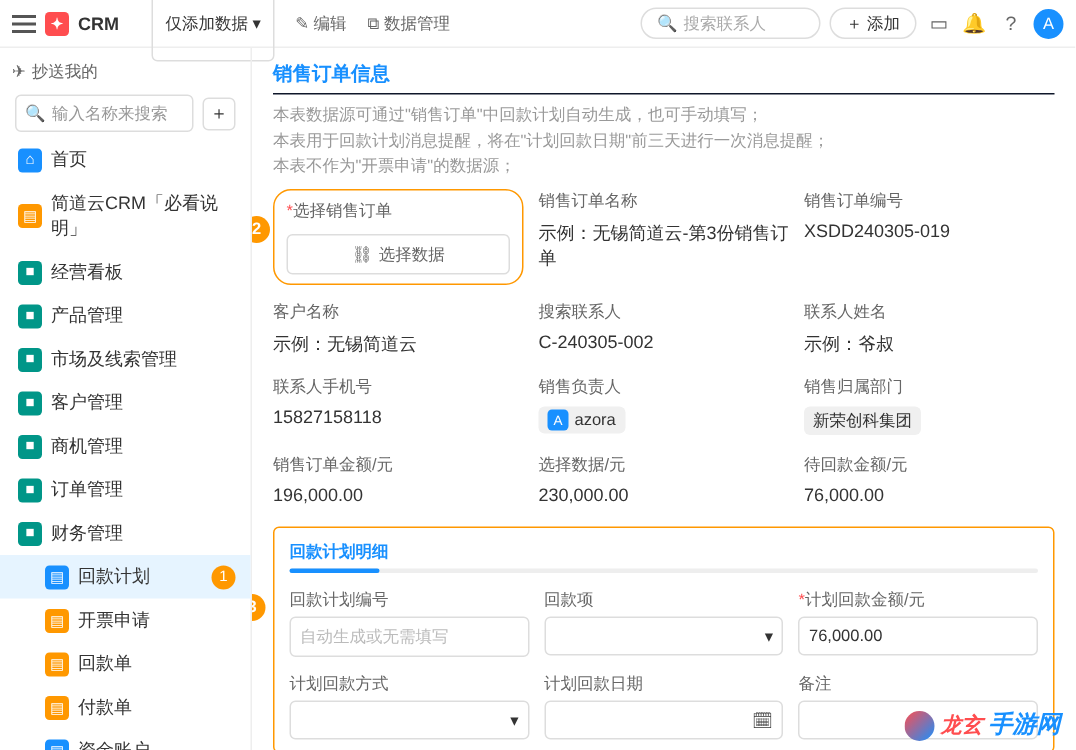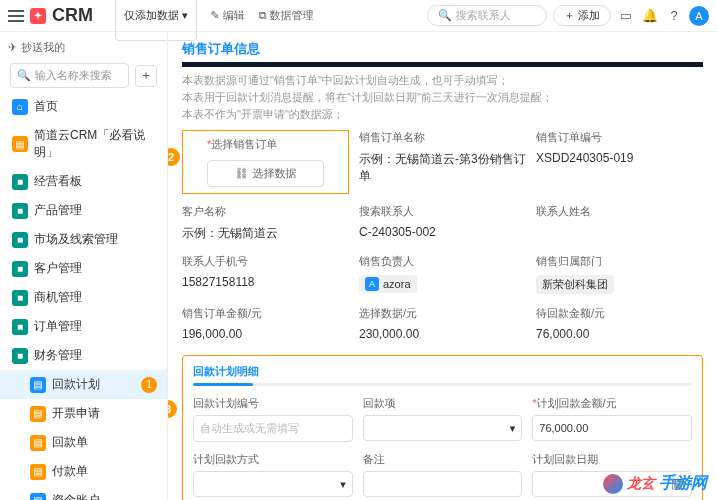--- a/index.html
+++ b/index.html
@@ -1,21 +1,21 @@
 <!DOCTYPE html>
 <html><head>
 <meta charset="utf-8">
 <style>
 * { box-sizing: border-box; margin: 0; padding: 0; }
 body { font-family: -apple-system, "PingFang SC", "Microsoft YaHei", sans-serif; font-size: 12px; color: #333; background: #fff; width: 717px; height: 500px; overflow: hidden; position: relative; }
 .topbar { height: 32px; display: flex; align-items: center; padding: 0 8px; border-bottom: 1px solid #eee; gap: 6px; }
 .menu-icon { width: 16px; height: 16px; display: flex; flex-direction: column; justify-content: center; gap: 3px; cursor: pointer; }
 .menu-icon span { height: 2px; background: #555; }
 .logo-icon { width: 16px; height: 16px; background: #ff4d4f; border-radius: 3px; display: flex; align-items: center; justify-content: center; color: #fff; font-size: 10px; font-weight: bold; }
-.app-title { font-weight: 600; font-size: 18px; }
+.app-title { font-weight: 600; font-size: 12px; }
 .spacer { flex: 1; }
 .add-mode-btn { display: flex; align-items: center; gap: 3px; border: 1px solid #ddd; border-radius: 4px; padding: 17px 8px; font-size: 11px; cursor: pointer; }
 .top-link { display: flex; align-items: center; gap: 3px; font-size: 11px; color: #666; cursor: pointer; margin-left: 8px; }
 .search-box { display: flex; align-items: center; gap: 4px; border: 1px solid #ddd; border-radius: 12px; padding: 2px 10px; font-size: 11px; color: #aaa; min-width: 120px; }
 .add-btn { display: flex; align-items: center; gap: 3px; border: 1px solid #ddd; border-radius: 12px; padding: 2px 10px; font-size: 11px; cursor: pointer; }
 .top-icon { width: 18px; height: 18px; display: flex; align-items: center; justify-content: center; color: #666; cursor: pointer; font-size: 13px; }
 .avatar { width: 20px; height: 20px; border-radius: 50%; background: #1890ff; color: #fff; display: flex; align-items: center; justify-content: center; font-size: 11px; cursor: pointer; }
 .subline { display: flex; align-items: center; padding: 4px 8px; gap: 4px; color: #666; font-size: 11px; }
 .layout { display: flex; height: calc(500px - 32px); }
 .sidebar { width: 168px; border-right: 1px solid #eee; display: flex; flex-direction: column; padding: 4px 0; overflow-y: auto; }
@@ -27,28 +27,28 @@
 .side-item.active { background: #e6f4ff; }
 .side-item.indent { padding-left: 30px; }
 .side-icon { width: 16px; height: 16px; border-radius: 3px; display: flex; align-items: center; justify-content: center; font-size: 10px; color: #fff; flex-shrink: 0; }
 .ic-home { background: #1890ff; }
 .ic-doc { background: #ff9800; }
 .ic-folder { background: #009688; color: #fff; }
 .ic-blue { background: #1890ff; }
 .ic-orange { background: #ff9800; }
 .badge-num { position: absolute; right: 10px; width: 16px; height: 16px; border-radius: 50%; background: #ff9800; color: #fff; display: flex; align-items: center; justify-content: center; font-size: 10px; }
 .main { flex: 1; overflow: auto; padding: 8px 14px 60px; position: relative; }
-.section-title { color: #1890ff; font-size: 13px; font-weight: 600; padding-bottom: 4px; border-bottom: 5px solid #0f172a; margin-bottom: 6px; }
+.section-title { color: #1890ff; font-size: 13px; font-weight: 600; padding-bottom: 4px; border-bottom: 1px solid #0f172a; margin-bottom: 6px; }
 .desc { color: #999; font-size: 11px; margin-bottom: 2px; }
 .form-grid { display: grid; grid-template-columns: repeat(3, 1fr); gap: 10px; margin-top: 8px; position: relative; }
 .field { display: flex; flex-direction: column; gap: 4px; }
 .field-label { font-size: 11px; color: #666; }
 .field-label .req { color: #ff4d4f; }
 .field-val { font-size: 12px; color: #333; padding: 2px 0; }
-.highlight-box { border: 1px solid #ff9800; border-radius: 0; padding: 6px 24px; }
+.highlight-box { border: 1px solid #ff9800; border-radius: 12px; padding: 6px 8px; }
 .select-btn { border: 1px solid #ddd; border-radius: 4px; padding: 5px 8px; text-align: center; font-size: 11px; color: #666; cursor: pointer; margin-top: 4px; display: flex; align-items: center; justify-content: center; gap: 4px; }
 .user-chip { display: inline-flex; align-items: center; gap: 4px; background: #f0f0f0; border-radius: 4px; padding: 2px 6px; font-size: 11px; }
 .user-chip .ava { width: 14px; height: 14px; border-radius: 3px; background: #1890ff; color: #fff; display: flex; align-items: center; justify-content: center; font-size: 9px; }
 .circle-marker { position: absolute; width: 18px; height: 18px; border-radius: 50%; background: #ff9800; color: #fff; display: flex; align-items: center; justify-content: center; font-size: 11px; font-weight: bold; z-index: 10; }
 .detail-box { border: 1px solid #ff9800; border-radius: 4px; padding: 8px 10px; margin-top: 12px; position: relative; }
 .detail-title { color: #1890ff; font-size: 11px; font-weight: 600; margin-bottom: 4px; }
 .progress-line { height: 3px; background: #eee; border-radius: 2px; margin-bottom: 10px; }
 .progress-line .bar { height: 100%; width: 12%; background: #1890ff; border-radius: 2px; }
 .input { border: 1px solid #ddd; border-radius: 4px; padding: 5px 6px; font-size: 11px; color: #333; min-height: 26px; display: flex; align-items: center; justify-content: space-between; }
 .input.placeholder { color: #bbb; }
@@ -198,20 +198,21 @@
       <div class="field">
         <div class="field-label">客户名称</div>
         <div class="field-val">示例：无锡简道云</div>
       </div>
       <div class="field">
         <div class="field-label">搜索联系人</div>
         <div class="field-val">C-240305-002</div>
       </div>
       <div class="field">
         <div class="field-label">联系人姓名</div>
+        <div class="field-val">示例：爷叔</div>
       </div>
 
       <div class="field">
         <div class="field-label">联系人手机号</div>
         <div class="field-val">15827158118</div>
       </div>
       <div class="field">
         <div class="field-label">销售负责人</div>
         <div class="field-val">
           <span class="user-chip">
@@ -262,30 +263,30 @@
           <div class="input">76,000.00</div>
         </div>
         <div class="field">
           <div class="field-label">计划回款方式</div>
           <div class="input">
               <span></span>
               <span>▾</span>
             </div>
         </div>
         <div class="field">
-          <div class="field-label">备注</div>
-          <div class="input"></div>
-        </div>
-        <div class="field">
           <div class="field-label">计划回款日期</div>
           <div class="input">
               <span></span>
               <span>🗓</span>
             </div>
         </div>
+        <div class="field">
+          <div class="field-label">备注</div>
+          <div class="input"></div>
+        </div>
       </div>
     </div>
 
   </div>
 </div>
 
 <div class="watermark">
   <div class="wm-icon"></div>
   <span class="wm-text1">龙玄</span>
     <span class="wm-text2">手游网</span>

